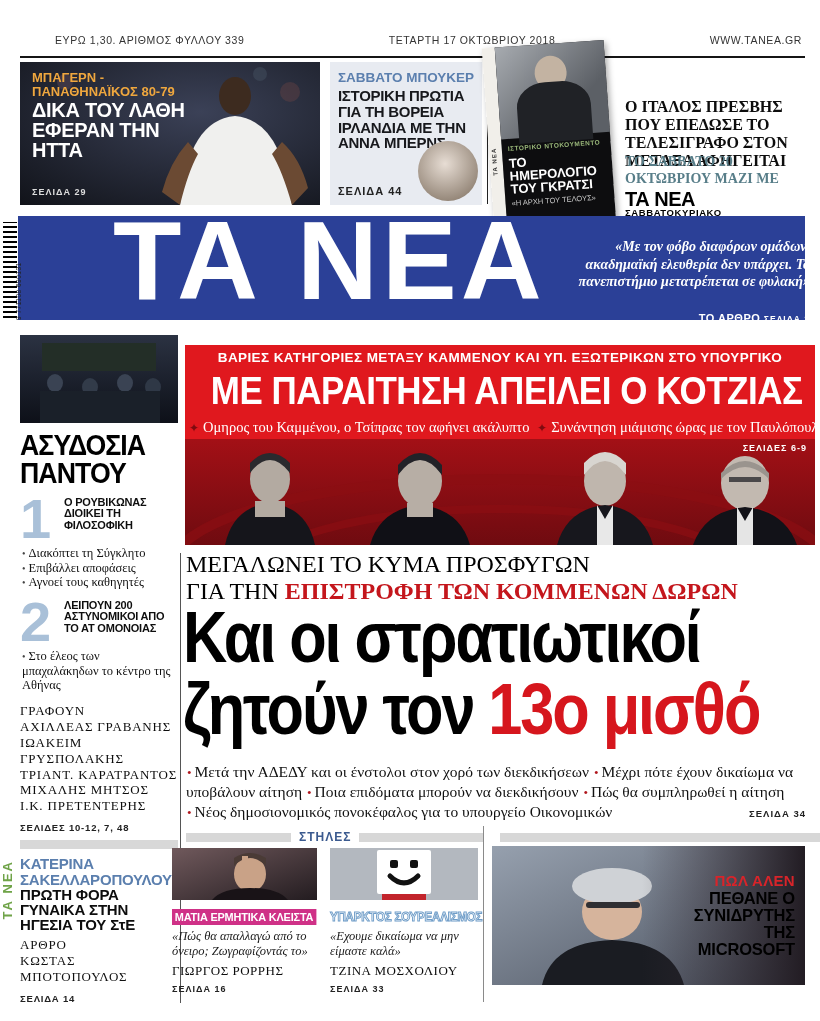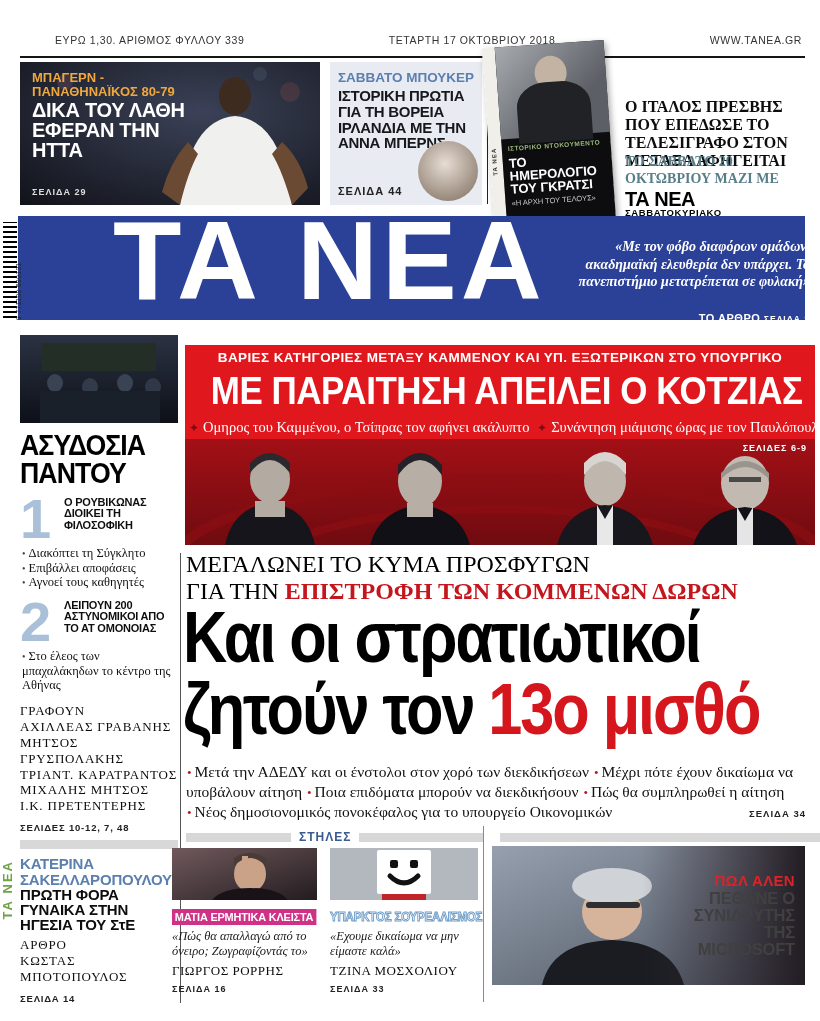--- a/index.html
+++ b/index.html
@@ -117,21 +117,21 @@
                padding:2px 3px;letter-spacing:-.2px;transform:scaleX(.95);transform-origin:0 0;white-space:nowrap;}
   .cardB-title{display:inline-block;color:#fff;-webkit-text-stroke:1px #6f9dc8;font-weight:bold;font-size:12.5px;
                letter-spacing:-.2px;transform:scaleX(.92);transform-origin:0 0;white-space:nowrap;}
   .card-quote{font-family:"Liberation Serif",serif;font-style:italic;font-size:12.5px;line-height:1.22;color:#1a1a1a;margin-top:4px;}
   .card-author{font-family:"Liberation Serif",serif;font-size:13px;letter-spacing:.5px;margin-top:3px;color:#0d0d0d;}
   .card-page{font-size:9px;font-weight:bold;letter-spacing:1px;color:#222;margin-top:5px;}
 
   
   .allen{left:492px;top:846px;width:313px;height:139px;overflow:hidden;}
   .allen-kicker{position:absolute;right:10px;top:26px;color:#d8242a;font-weight:900;font-size:15px;letter-spacing:.3px;}
-  .allen-title{position:absolute;right:10px;top:44px;width:130px;text-align:right;color:#404040;
+  .allen-title{position:absolute;right:10px;top:44px;width:130px;text-align:right;color:#000000;
                font-weight:900;font-size:16.5px;line-height:1.04;letter-spacing:-.2px;}
   .allen-page{position:absolute;right:14px;top:118px;color:#eee;font-size:14px;font-weight:bold;letter-spacing:2px;margin-top:20px;}
 </style>
 </head>
 <body>
 
 <div class="page">
 
   <div class="abs topbar" style="left:20px;">ΕΥΡΩ 1,30. ΑΡΙΘΜΟΣ ΦΥΛΛΟΥ 339</div>
   <div class="abs topbar" style="left:0;width:820px;text-align:center;padding-left:27px;">ΤΕΤΑΡΤΗ 17 ΟΚΤΩΒΡΙΟΥ 2018</div>
@@ -283,21 +283,21 @@
       <div class="asy-num">2</div>
       <div class="asy-it">ΛΕΙΠΟΥΝ 200 ΑΣΤΥΝΟΜΙΚΟΙ ΑΠΟ ΤΟ ΑΤ ΟΜΟΝΟΙΑΣ</div>
     </div>
     <div class="asy-bullets">
       <div><span class="dt">•</span><span>Στο έλεος των μπαχαλάκηδων το κέντρο της Αθήνας</span></div>
     </div>
 
     <div class="grafoun">
       <div>ΓΡΑΦΟΥΝ</div>
       <div>ΑΧΙΛΛΕΑΣ ΓΡΑΒΑΝΗΣ</div>
-      <div>ΜΗΤΣΟΣ ΓΡΥΣΠΟΛΑΚΗΣ</div>
+      <div>ΙΩΑΚΕΙΜ ΓΡΥΣΠΟΛΑΚΗΣ</div>
       <div>ΤΡΙΑΝΤ. ΚΑΡΑΤΡΑΝΤΟΣ</div>
       <div>ΜΙΧΑΛΗΣ ΜΗΤΣΟΣ</div>
       <div>Ι.Κ. ΠΡΕΤΕΝΤΕΡΗΣ</div>
     </div>
     <div class="lc-pages">ΣΕΛΙΔΕΣ 10-12, 7, 48</div>
     <div class="lc-div"></div>
 
     <div class="lc-kicker">ΚΑΤΕΡΙΝΑ ΣΑΚΕΛΛΑΡΟΠΟΥΛΟΥ</div>
     <div class="lc-title">ΠΡΩΤΗ ΦΟΡΑ ΓΥΝΑΙΚΑ ΣΤΗΝ ΗΓΕΣΙΑ ΤΟΥ ΣτΕ</div>
     <div class="lc-serif">

